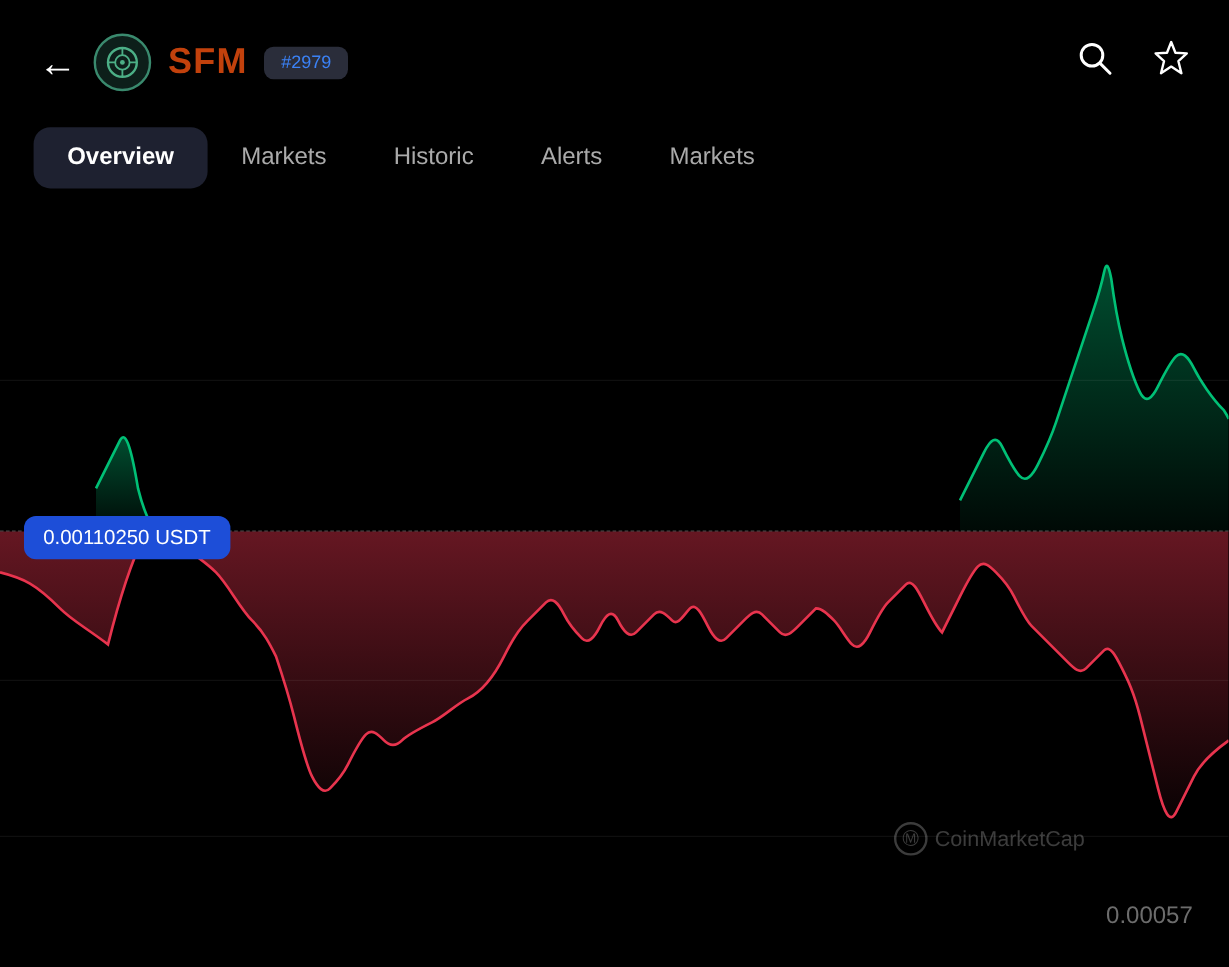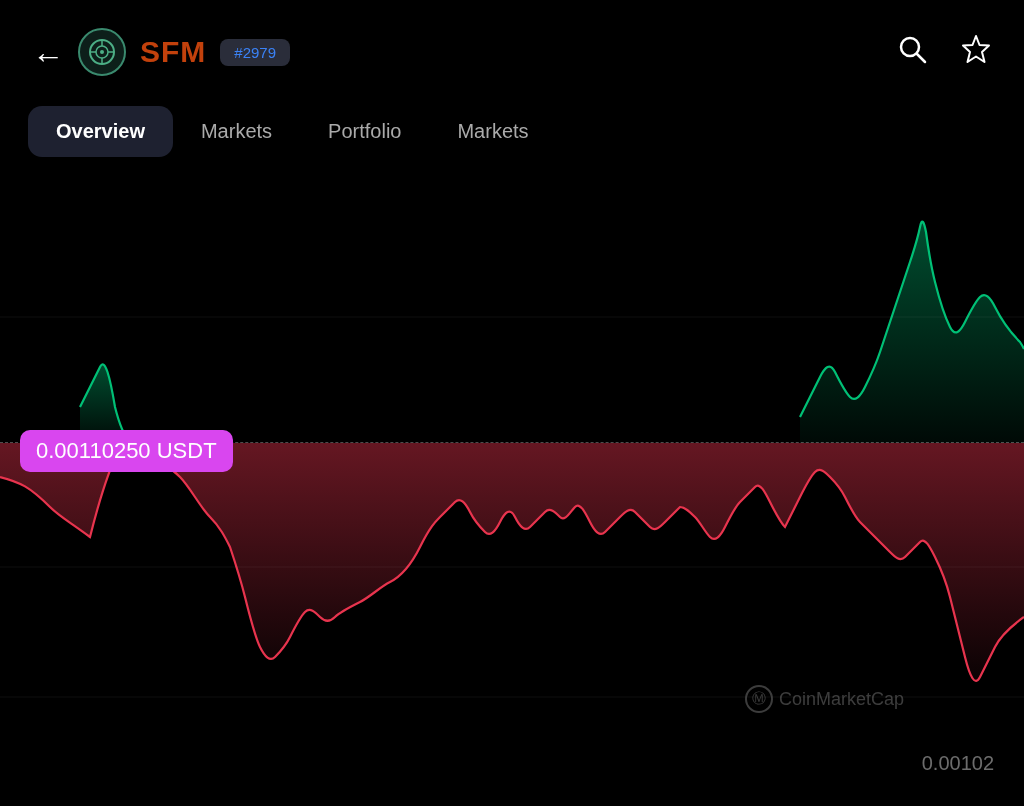--- a/index.html
+++ b/index.html
@@ -104,23 +104,23 @@
       position: relative;
       width: 100%;
       height: calc(806px - 180px);
       overflow: hidden;
     }
 
     .price-label {
       position: absolute;
       left: 20px;
       top: 42%;
-      background: #d946ef;
+      background: #1d4ed8;
       color: #fff;
-      font-size: 22px;
+      font-size: 17px;
       padding: 8px 16px;
       border-radius: 10px;
       z-index: 10;
       font-weight: 500;
     }
 
     .dashed-line {
       position: absolute;
       top: 44%;
       left: 0;
@@ -197,21 +197,22 @@
       <svg width="32" height="32" viewBox="0 0 32 32" fill="none">
         <polygon points="16,3 19.5,12 29,12.5 22,19 24.5,29 16,23.5 7.5,29 10,19 3,12.5 12.5,12" stroke="white" stroke-width="2" fill="none" stroke-linejoin="round"></polygon>
       </svg>
     </span>
   </div>
 </div>
 
 <div class="tabs">
   <div class="tab active">Overview</div>
   <div class="tab">Markets</div>
-  <div class="tab">Portfolio</div>
+  <div class="tab">Historic</div>
+  <div class="tab">Alerts</div>
   <div class="tab">Markets</div>
 </div>
 
 <div class="chart-area">
 
   <div class="dashed-line"></div>
 
   <div class="price-label">0.00110250 USDT</div>
 
   <svg class="chart-svg" viewBox="0 0 1024 626" preserveAspectRatio="none">
@@ -403,14 +404,14 @@
     <line x1="0" y1="530" x2="1024" y2="530" stroke="rgba(255,255,255,0.06)" stroke-width="1"></line>
   </svg>
 
   
   <div class="watermark">
     <div class="watermark-icon">Ⓜ</div>
     <span>CoinMarketCap</span>
   </div>
 
   
-  <div class="bottom-price">0.00102</div>
+  <div class="bottom-price">0.00057</div>
 </div>
 
 </body></html>

